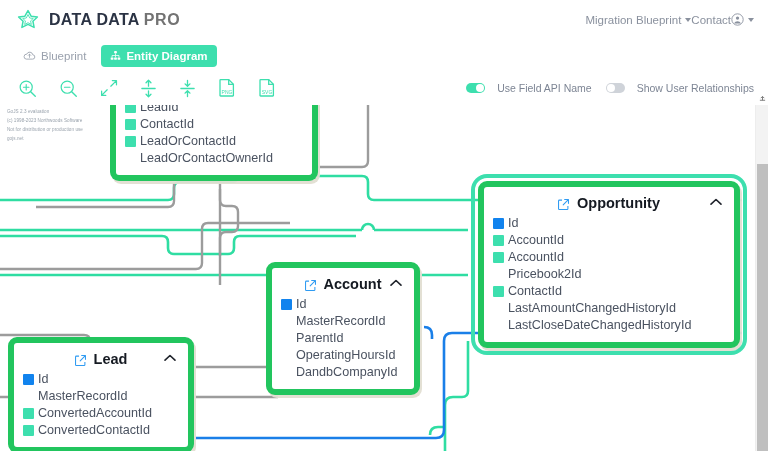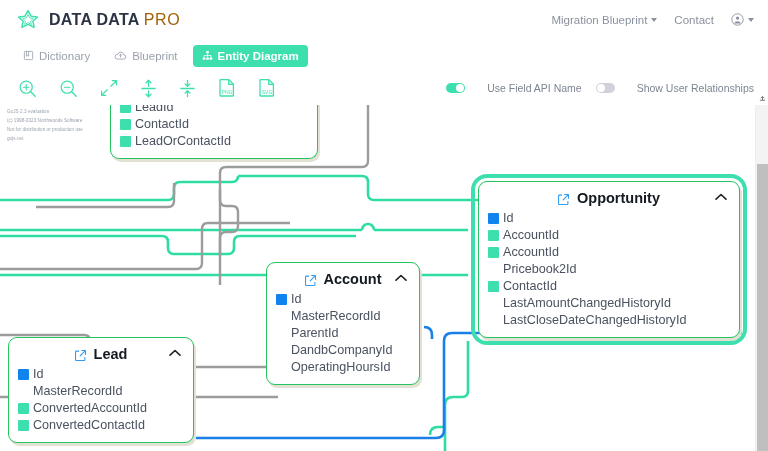--- a/index.html
+++ b/index.html
@@ -15,22 +15,22 @@
   
   .header {
     height:40px; background:#ffffff;
     display:flex; align-items:center; justify-content:space-between;
     padding:0 14px 0 16px;
     position:relative; z-index:30;
   }
   .brand { display:flex; align-items:center; gap:9px; }
   .brand-mark { width:24px; height:24px; display:block; }
   .brand-text { font-size:16px; font-weight:bold; letter-spacing:.3px; color:#2b3344; white-space:nowrap;}
-  .brand-text .pro { color:#a16207; font-weight:normal; letter-spacing:.6px; }
-  .nav { display:flex; align-items:center; gap:17px; }
+  .brand-text .pro { color:#737373; font-weight:bold; letter-spacing:.6px; }
+  .nav { display:flex; align-items:center; }
   .nav-item {
     font-size:11.5px; color:#8a919e; display:flex; align-items:center; gap:4px;
     cursor:pointer; white-space:nowrap;
   }
   .caret { width:0;height:0;border-left:3.5px solid transparent;border-right:3.5px solid transparent;border-top:4px solid #8a919e; display:inline-block;}
   .avatar-ic { display:inline-block; }
 
   
   .tabbar {
     height:31px; display:flex; align-items:center; gap:6px; padding-left:14px;
@@ -45,21 +45,21 @@
   .tab svg { display:block; }
 
   
   .toolbar {
     height:34px; display:flex; align-items:center; justify-content:space-between;
     padding:0 10px 0 12px; background:#fff; position:relative; z-index:30;
   }
   .tools { display:flex; align-items:center; gap:22px; padding-left:6px;}
   .tool { cursor:pointer; display:block; line-height:0; }
   .switches { display:flex; align-items:center; gap:14px; padding-right:4px;}
-  .switch { display:flex; align-items:center; gap:22px; cursor:pointer; }
+  .switch { display:flex; align-items:center; gap:12px; cursor:pointer; }
   .sw-track { width:19px; height:10px; border-radius:5px; background:#cfd3d9; position:relative; flex:0 0 auto;}
   .sw-track.on { background:#3ddfae; }
   .sw-knob { position:absolute; top:1px; left:1px; width:8px; height:8px; border-radius:50%; background:#fff; }
   .sw-track.on .sw-knob { left:10px; }
   .sw-label { font-size:10.5px; color:#7d8594; white-space:nowrap; }
 
   
   .canvas {
     position:absolute; left:0; top:105px; width:768px; height:346px;
     background:#ffffff; overflow:hidden;
@@ -69,21 +69,21 @@
   .watermark {
     position:absolute; left:7px; top:3px; width:110px;
     font-size:4.6px; line-height:1.95; color:#9aa3ad; letter-spacing:.05px;
     pointer-events:none;
   }
 
   
   .card {
     position:absolute;
     background:#ffffff;
-    border:1px solid #22c55e;
+    border:6px solid #22c55e;
     border-radius:9px;
     box-shadow:2px 3px 0 rgba(225,222,210,.95);
     padding:6px 10px 8px 9px;
   }
   .card.selected {
     outline:4px solid #3ddfae;
     outline-offset:3px;
     border-radius:9px;
   }
   .card-title {
@@ -144,29 +144,20 @@
             <circle cx="8" cy="6.2" r="2" fill="#8a919e"></circle>
             <path d="M3.9 13c.8-2 2.3-3 4.1-3s3.3 1 4.1 3" fill="#8a919e"></path>
           </svg>
         </span>
         <span class="caret"></span>
       </div>
     </div>
   </div>
 
   <div class="tabbar">
-    <div class="tab">
-      <span>
-        <svg width="11" height="11" viewBox="0 0 16 16">
-          <rect x="2" y="2" width="12" height="12" rx="1.2" fill="none" stroke="#9aa1ad" stroke-width="1.2"></rect>
-          <path d="M5 2v7l1.6-1.3L8.2 9V2" fill="none" stroke="#9aa1ad" stroke-width="1.2"></path>
-        </svg>
-      </span>
-      <span>Dictionary</span>
-    </div>
     <div class="tab">
       <span>
         <svg width="13" height="11" viewBox="0 0 18 14">
           <path d="M4.6 12h8.6a3 3 0 0 0 .3-6A4.3 4.3 0 0 0 5.2 5.2 3.4 3.4 0 0 0 4.6 12z" fill="none" stroke="#9aa1ad" stroke-width="1.2" stroke-linejoin="round"></path>
           <path d="M9 9.6V5.2M7.2 6.9 9 5.1l1.8 1.8" fill="none" stroke="#9aa1ad" stroke-width="1.1" stroke-linecap="round"></path>
         </svg>
       </span>
       <span>Blueprint</span>
     </div>
     <div class="tab active">
@@ -320,20 +311,24 @@
         <span>LeadId</span>
       </div>
       <div class="field">
         <span class="chip green"></span>
         <span>ContactId</span>
       </div>
       <div class="field">
         <span class="chip green"></span>
         <span>LeadOrContactId</span>
       </div>
+      <div class="field">
+        <span class="chip none"></span>
+        <span>LeadOrContactOwnerId</span>
+      </div>
     </div>
 
     <div class="card selected" style="left:478px; top:76px; width:262px;">
       <div class="card-title">
         <span class="ext">
           <svg width="13" height="13" viewBox="0 0 16 16">
             <path d="M6.2 2.6H2.9a1 1 0 0 0-1 1v9.5a1 1 0 0 0 1 1h9.5a1 1 0 0 0 1-1V9.8" fill="none" stroke="#2f9bf2" stroke-width="1.3"></path>
             <path d="M9.4 1.9h4.7v4.7M13.9 2.1 7.6 8.4" fill="none" stroke="#2f9bf2" stroke-width="1.3" stroke-linecap="round" stroke-linejoin="round"></path>
           </svg>
         </span>
@@ -396,25 +391,25 @@
       <div class="field">
         <span class="chip none"></span>
         <span>MasterRecordId</span>
       </div>
       <div class="field">
         <span class="chip none"></span>
         <span>ParentId</span>
       </div>
       <div class="field">
         <span class="chip none"></span>
+        <span>OperatingHoursId</span>
+      </div>
+      <div class="field">
+        <span class="chip none"></span>
         <span>DandbCompanyId</span>
-      </div>
-      <div class="field">
-        <span class="chip none"></span>
-        <span>OperatingHoursId</span>
       </div>
     </div>
 
     <div class="card" style="left:8px; top:232px; width:186px;">
       <div class="card-title">
         <span class="ext">
           <svg width="13" height="13" viewBox="0 0 16 16">
             <path d="M6.2 2.6H2.9a1 1 0 0 0-1 1v9.5a1 1 0 0 0 1 1h9.5a1 1 0 0 0 1-1V9.8" fill="none" stroke="#2f9bf2" stroke-width="1.3"></path>
             <path d="M9.4 1.9h4.7v4.7M13.9 2.1 7.6 8.4" fill="none" stroke="#2f9bf2" stroke-width="1.3" stroke-linecap="round" stroke-linejoin="round"></path>
           </svg>

